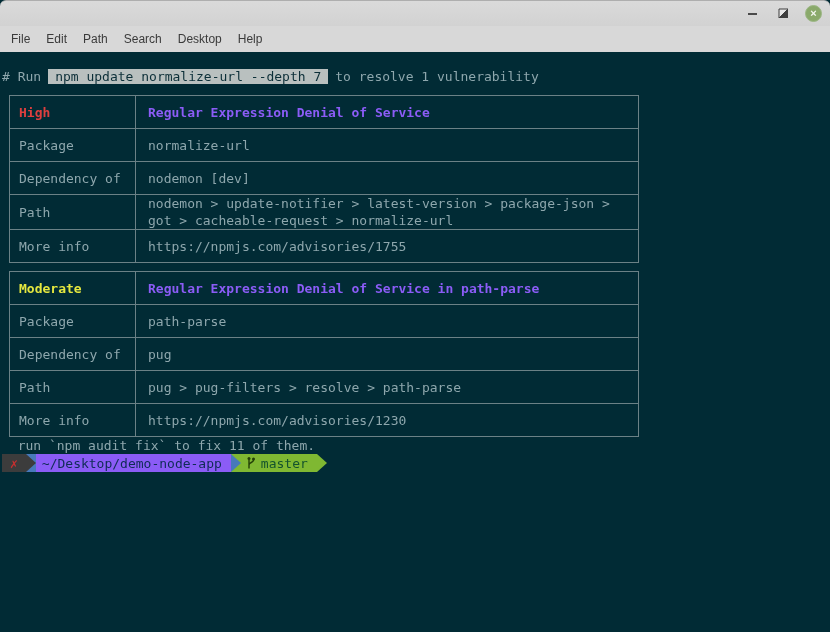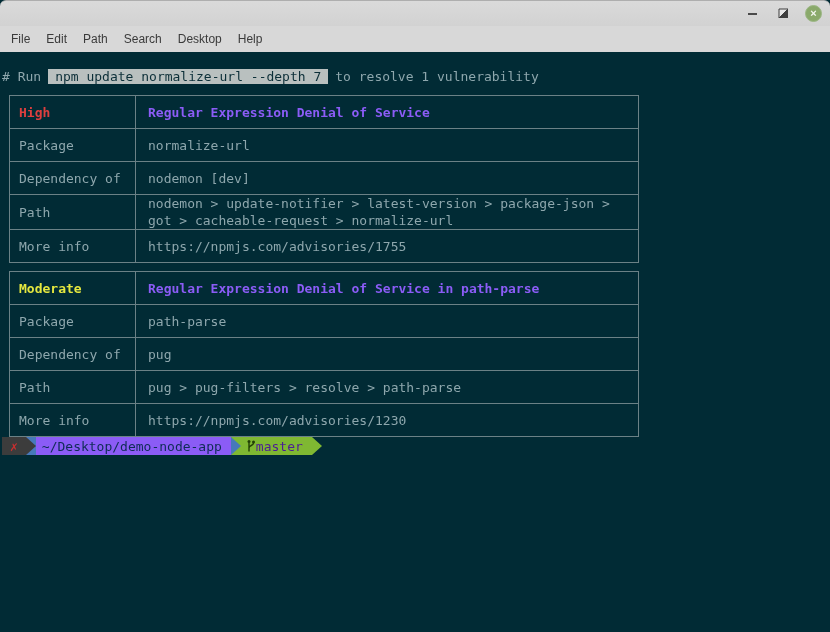--- a/index.html
+++ b/index.html
@@ -98,21 +98,21 @@
 
   .tok-red { color: #dd3f3f; font-weight: bold; }
   .tok-yellow { color: #e5e73f; font-weight: bold; }
   .tok-bold { color: #c8d3d5; font-weight: bold; }
 
   
   .prompt { display: flex; height: 18px; align-items: stretch; }
   .pseg { display: flex; align-items: center; }
   .seg-status { background: #3c3c3c; color: #c92f2f; font-weight: bold; padding: 0 8px; }
   .seg-cwd { background: #8b5cf6; color: #0e2c55; padding: 0 9px 0 6px; }
-  .seg-branch { background: #7fb832; color: #4c1d95; padding: 0 9px 0 5px; }
+  .seg-branch { background: #7fb832; color: #14532d; padding: 0 9px 0 5px; gap: 5px; }
   .parrow {
     width: 0; height: 0;
     border-style: solid;
     border-width: 9px 0 9px 10px;
   }
   .a1 { border-color: #4779ba #4779ba #4779ba #3c3c3c; }
   .a2 { border-color: #7fb832 #7fb832 #7fb832 #4779ba; }
   .a3 { border-color: transparent transparent transparent #7fb832; }
 </style>
 </head>
@@ -203,20 +203,21 @@
           <td>Path</td>
           <td class="val">pug &gt; pug-filters &gt; resolve &gt; path-parse</td>
         </tr>
         <tr>
           <td>More info</td>
           <td class="val"><span>https://npmjs.com/advisories/1230</span></td>
         </tr>
       </tbody>
     </table>
 
+    <div class="line">  run `npm audit fix` to fix 11 of them.</div>
 
     <div class="prompt">
       <div class="pseg seg-status">
           <span>✗</span>
         </div>
       <div class="parrow a1"></div>
       <div class="pseg seg-cwd">~/Desktop/demo-node-app</div>
       <div class="parrow a2"></div>
       <div class="pseg seg-branch">
         <svg width="10" height="14" viewBox="0 0 10 14">

